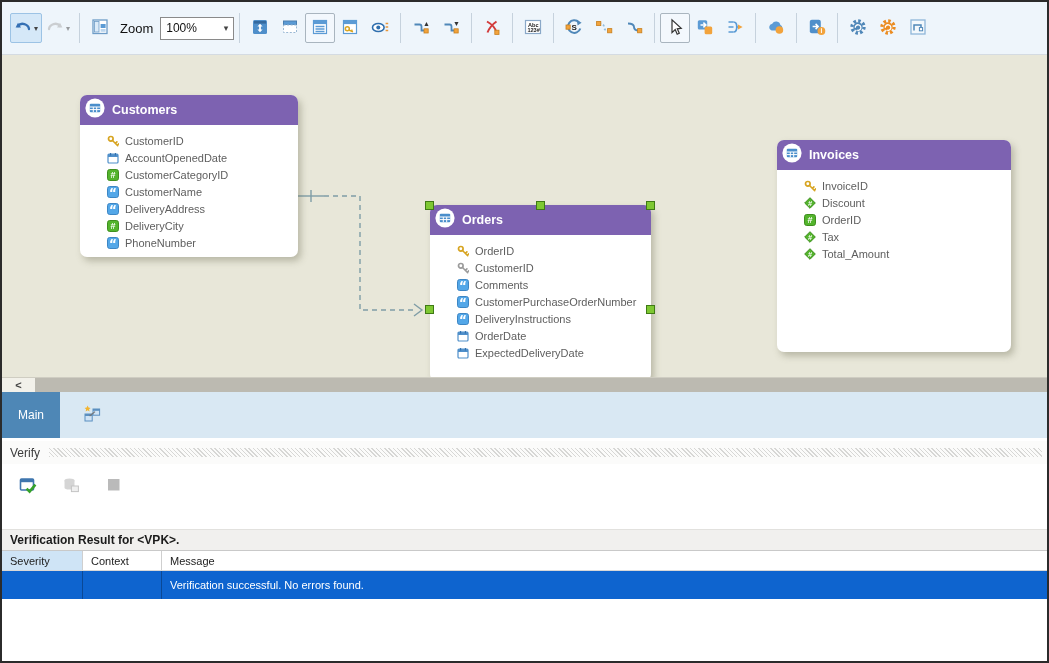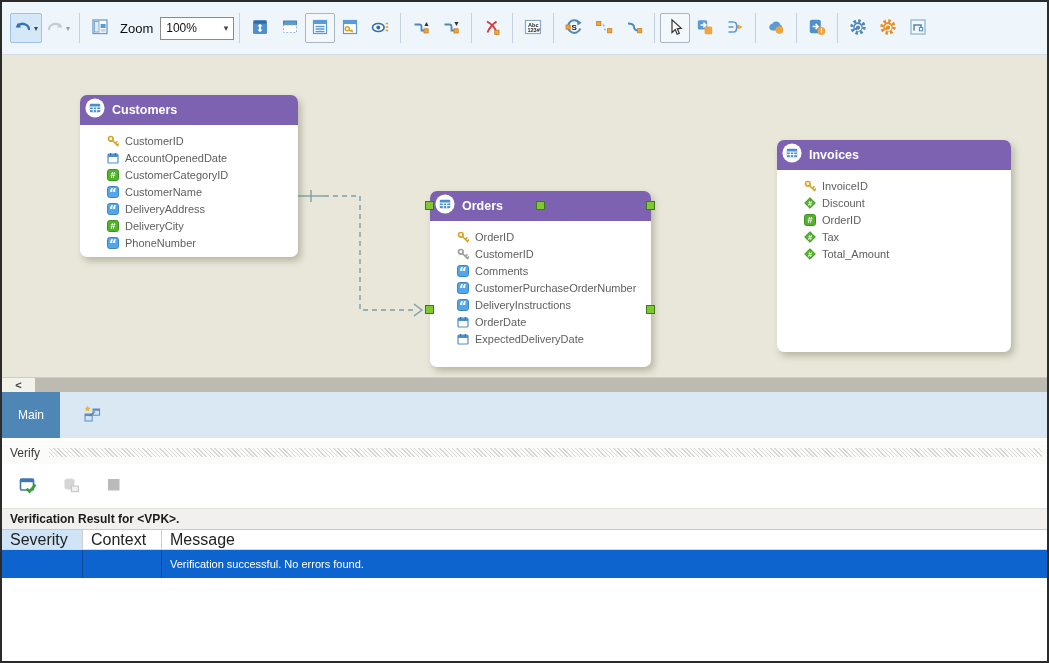--- a/index.html
+++ b/index.html
@@ -40,22 +40,22 @@
   .tab-tools { display: flex; align-items: center; padding-left: 17px; }
   .tab-tool-btn { width: 30px; height: 30px; display: flex; align-items: center; justify-content: center; }
 
   
   .verify-header { height: 26px; background: #fbfbfa; border-top: 3px solid #fff; display: flex; align-items: center; padding-left: 8px; gap: 9px; }
   .verify-title { font-size: 12px; color: #3c3c3c; flex: 0 0 auto; }
   .hatch { flex: 1; height: 9px; margin-right: 5px; background: repeating-linear-gradient(45deg, #d7d7d5 0 1px, transparent 1px 3px); }
   .verify-toolbar { height: 44px; background: #fff; display: flex; align-items: center; gap: 13px; padding-left: 11px; }
   .v-btn { width: 26px; height: 26px; display: flex; align-items: center; justify-content: center; }
   .v-btn.disabled { opacity: .8; }
-  .result-bar { height: 22px; background: #f1f0ee; border-top: 1px solid #e2e1de; border-bottom: 1px solid #c9c9c9; display: flex; align-items: center; padding-left: 8px; font-size: 12px; font-weight: 700; color: #1b1b1b; }
-  .grid-header { height: 20px; display: flex; background: #fff; border-bottom: 1px solid #d8d8d8; font-size: 16px; color: #222; }
+  .result-bar { height: 22px; background: #f1f0ee; border-top: 1px solid #e2e1de; border-bottom: 1px solid #c9c9c9; display: flex; align-items: center; padding-left: 8px; font-size: 12px; font-weight: 700; color: #1b1b1b; margin-top: 21px; }
+  .grid-header { height: 20px; display: flex; background: #fff; border-bottom: 1px solid #d8d8d8; font-size: 11px; color: #222; }
   .gh-cell { display: flex; align-items: center; padding-left: 8px; border-right: 1px solid #cfcfcf; }
   .gh-severity { width: 81px; background: #cfe4f6; }
   .gh-context { width: 79px; }
   .gh-message { flex: 1; border-right: none; }
   .grid-row { height: 28px; display: flex; background: var(--rowblue, #0e64cf); color: #fff; font-size: 11px; }
   .gr-cell { display: flex; align-items: center; padding-left: 8px; border-right: 1px solid rgba(0,0,0,.28); }
   .gr-severity { width: 81px; }
   .gr-context { width: 79px; }
   .gr-message { flex: 1; border-right: none; }
   .bottom-space { flex: 1; background: #fff; }
@@ -324,21 +324,21 @@
               <svg width="12" height="12" viewBox="0 0 12 12">
                 <rect x="0.5" y="0.5" width="11" height="11" rx="2.2" fill="#53a7e8" stroke="#3d86c4"></rect>
                 <text x="6" y="10.6" text-anchor="middle" font-size="12" font-weight="bold" fill="#fff" font-family="DejaVu Sans,sans-serif">“</text>
               </svg>
             </span>
             <span>PhoneNumber</span>
           </div>
         </div>
     </div>
 
-    <div class="entity" style="left:428px; top:136px; width:221px; height:176px;">
+    <div class="entity" style="left:428px; top:150px; width:221px; height:176px;">
       <div class="entity-header">
         <span class="e-badge"><svg width="20" height="20" viewBox="0 0 20 20">
               <circle cx="10" cy="10" r="9.6" fill="#fff"></circle>
               <rect x="4.8" y="5.8" width="10.4" height="8.4" rx="1" fill="#4a8ecb"></rect>
               <path d="M4.8 9 H15.2 M4.8 11.6 H15.2 M8.3 9 V14.2 M11.7 9 V14.2" stroke="#fff" stroke-width="1"></path>
             </svg></span>
         <span class="entity-name">Orders</span>
       </div>
       <div class="entity-fields">
           <div class="field-row">

